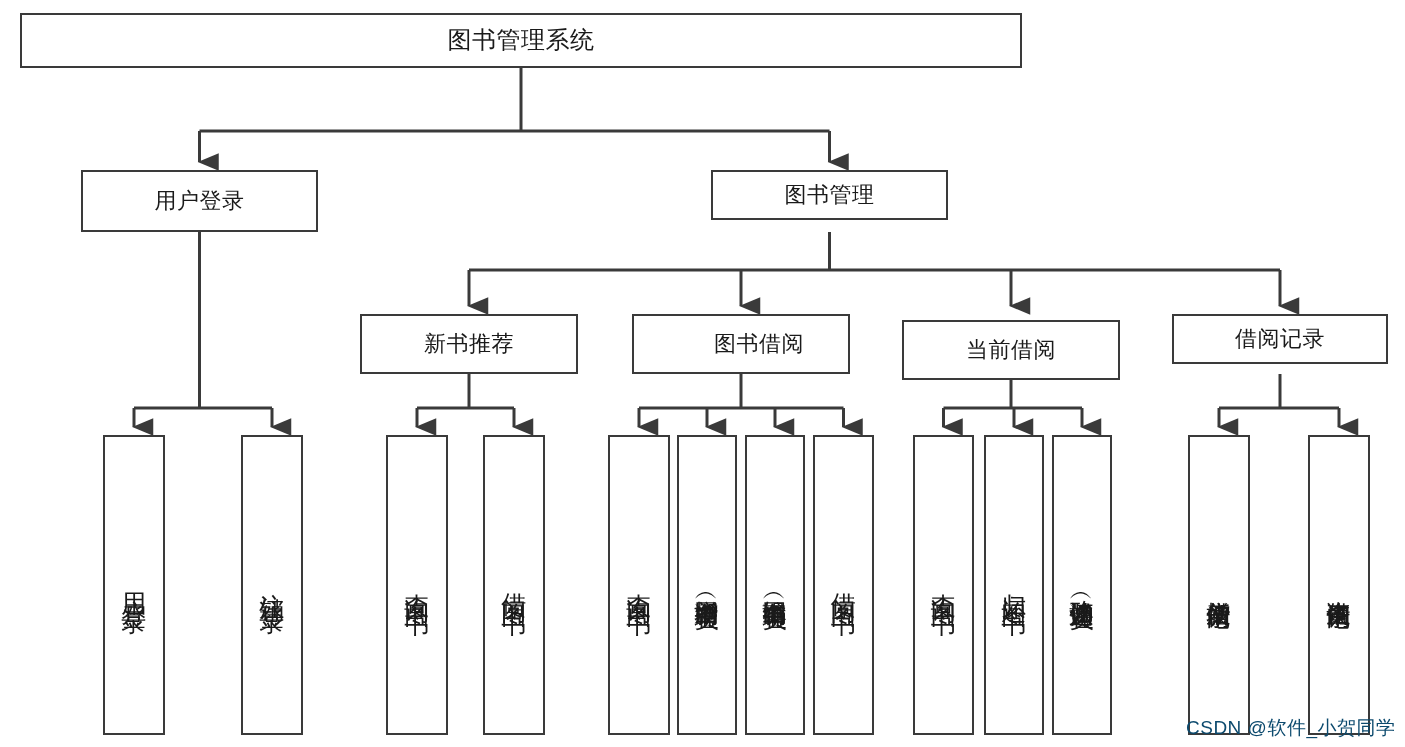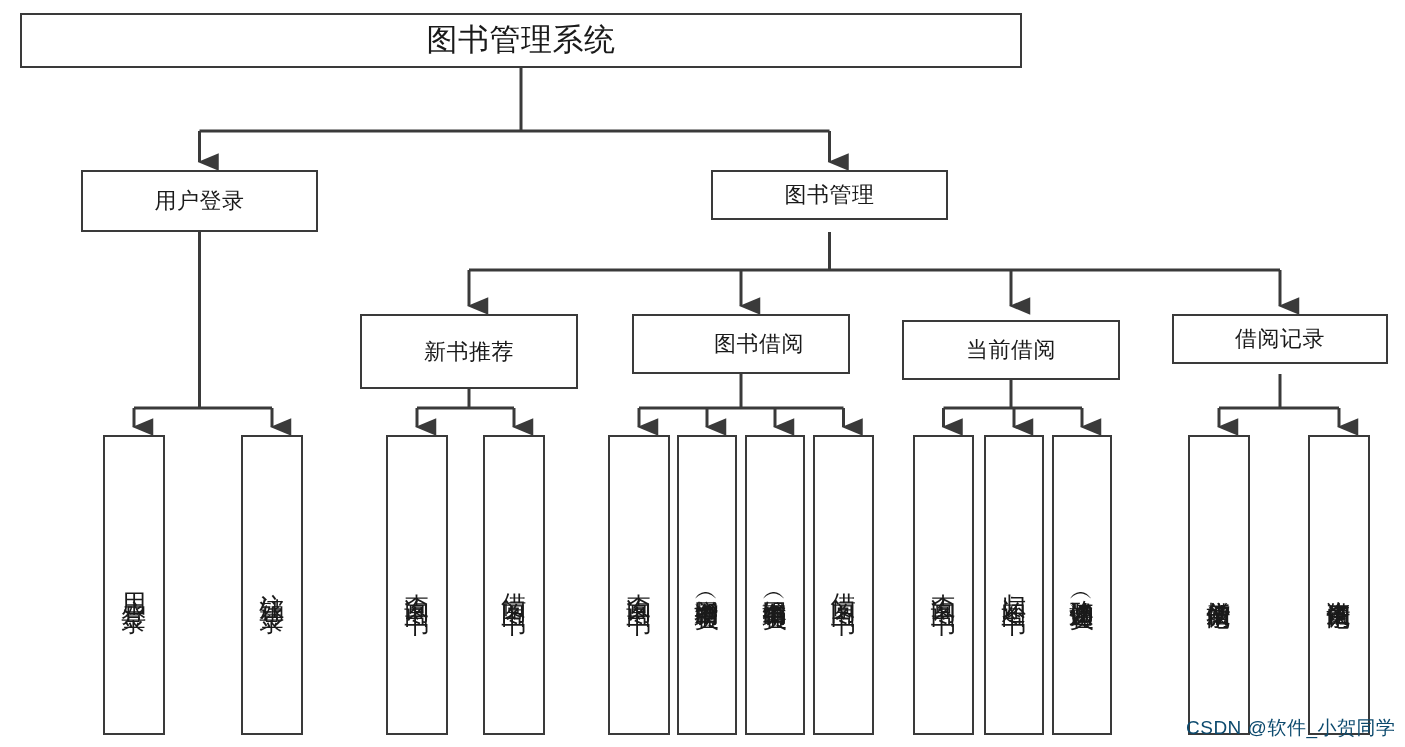--- a/index.html
+++ b/index.html
@@ -41,21 +41,21 @@
     text-align: center;
     line-height: 1.18;
     letter-spacing: 0.5px;
   }
   
   .node.horiz .node-label {
     font-size: 22px;
     white-space: nowrap;
   }
   .node.root .node-label {
-    font-size: 31px;
+    font-size: 24px;
   }
   
   .node.vert {
     align-items: center;
     justify-content: center;
     padding: 4px 0;
   }
   .node.vert .node-label {
     writing-mode: vertical-rl;
     text-orientation: upright;
@@ -135,21 +135,21 @@
     <span class="node-label">图书管理系统</span>
   </div>
 
   <div class="node horiz" style="left:81px; top:170px; width:237px; height:62px;">
     <span class="node-label">用户登录</span>
   </div>
   <div class="node horiz" style="left:711px; top:170px; width:237px; height:50px;">
     <span class="node-label">图书管理</span>
   </div>
 
-  <div class="node horiz" style="left:360px; top:314px; width:218px; height:75px;">
+  <div class="node horiz" style="left:360px; top:314px; width:218px; height:60px;">
     <span class="node-label">新书推荐</span>
   </div>
   <div class="node horiz" style="left:632px; top:314px; width:218px; height:60px;padding-left:36px;">
     <span class="node-label">图书借阅</span>
   </div>
   <div class="node horiz" style="left:902px; top:320px; width:218px; height:60px;">
     <span class="node-label">当前借阅</span>
   </div>
   <div class="node horiz" style="left:1172px; top:314px; width:216px; height:50px;">
     <span class="node-label">借阅记录</span>

